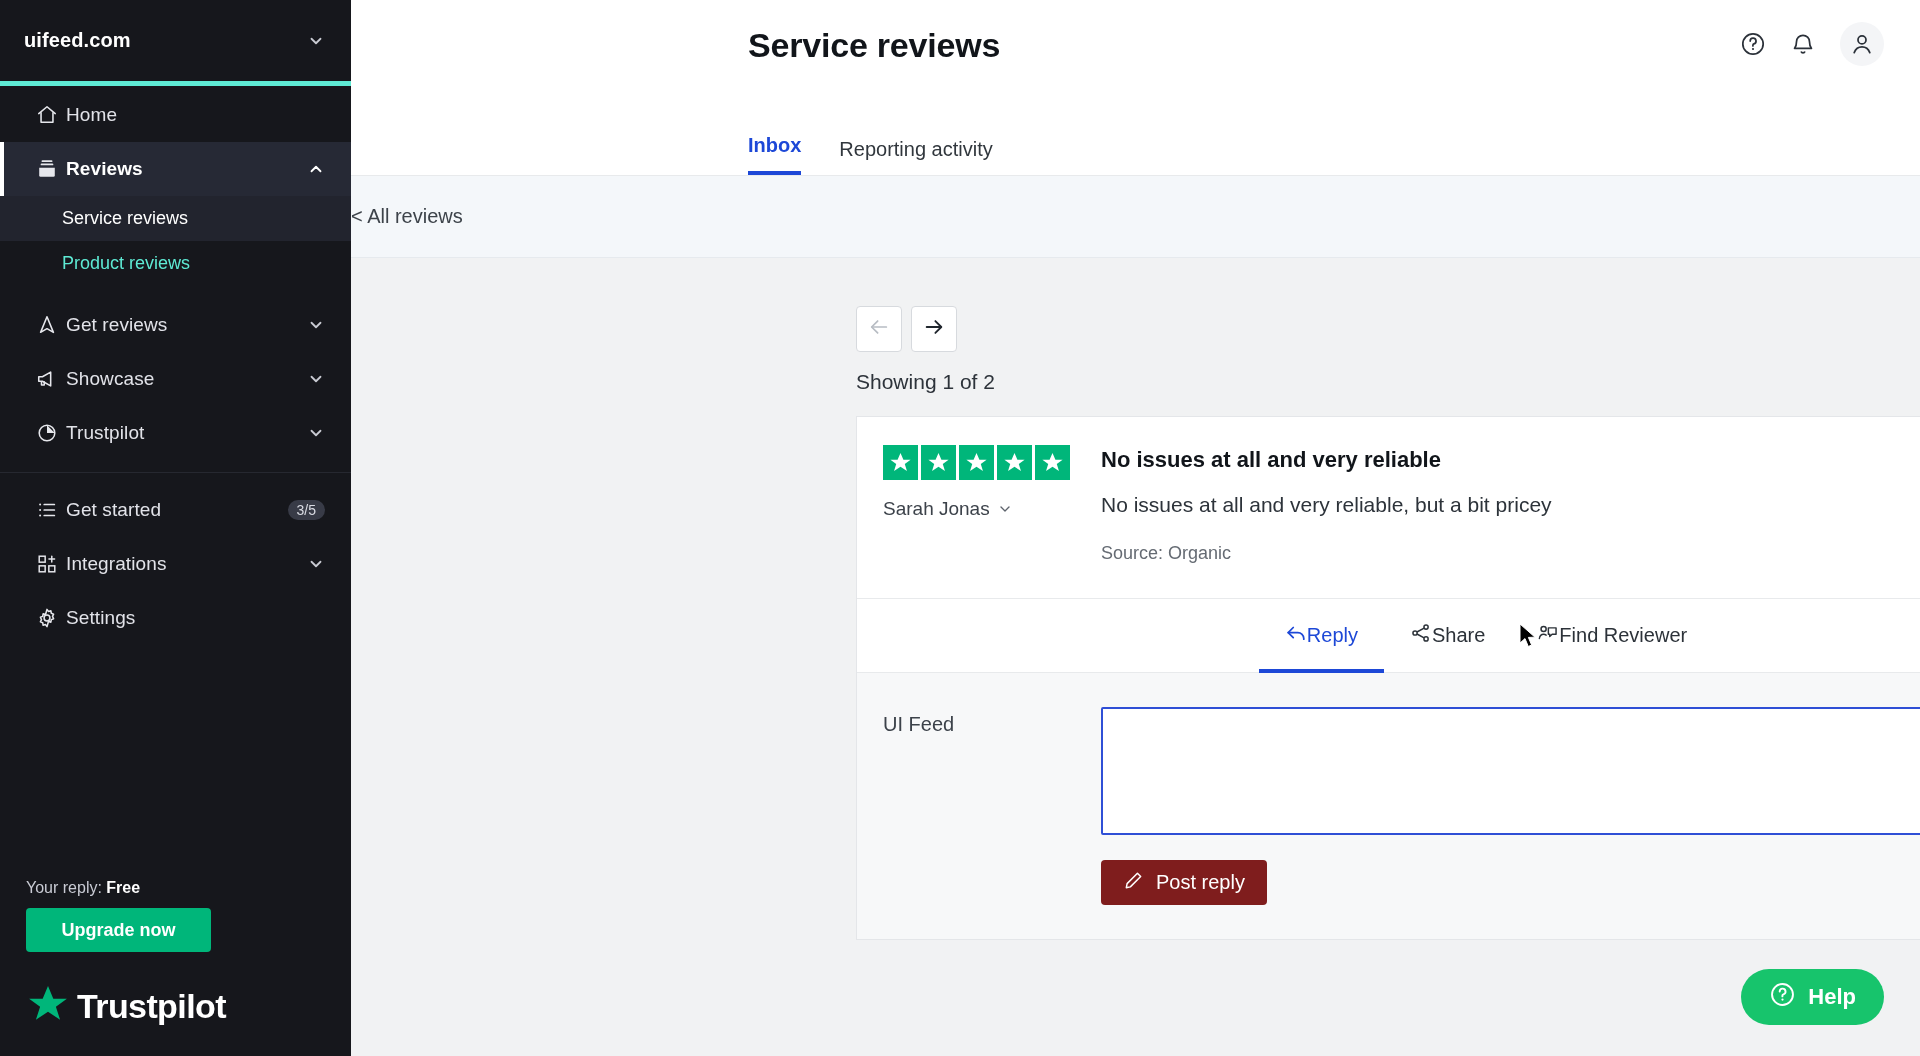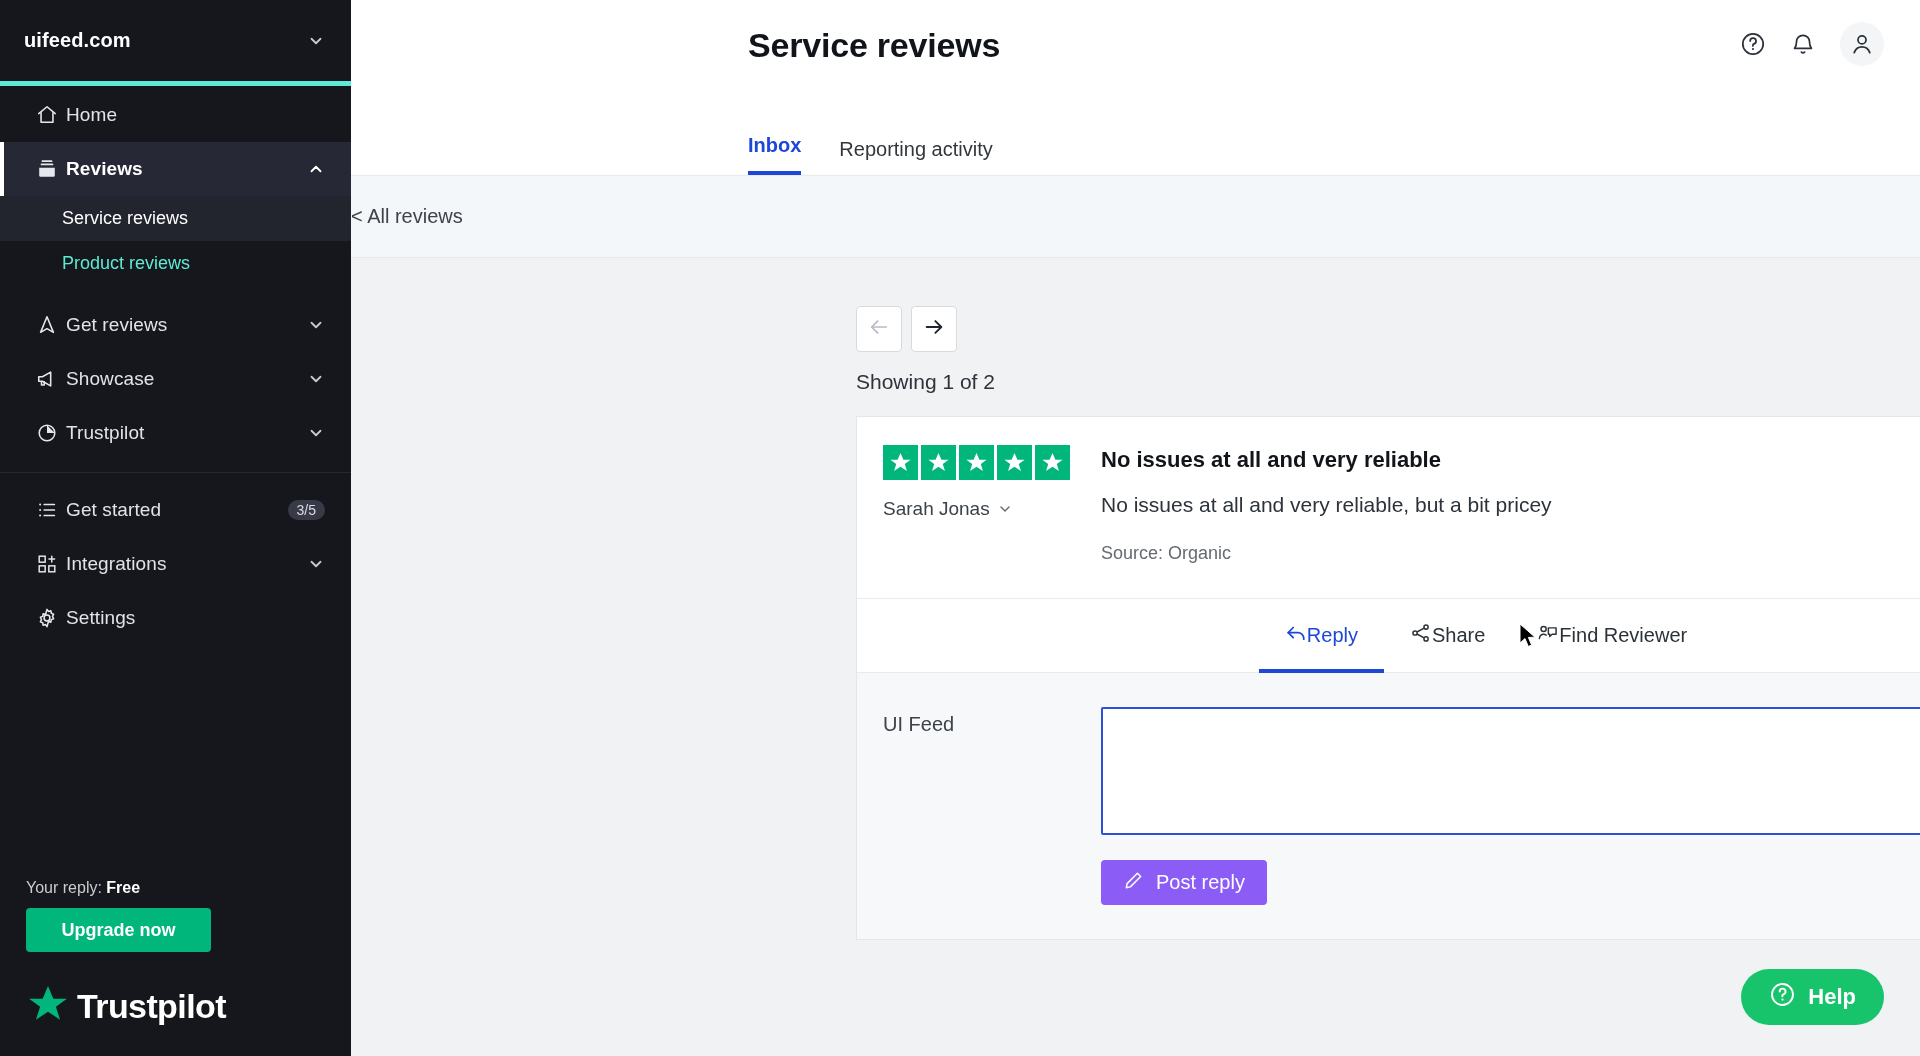--- a/index.html
+++ b/index.html
@@ -132,21 +132,21 @@
   .reply-label { width: 218px; flex:0 0 218px; font-size: 20px; color:#3c424a; padding-top: 6px; }
   .reply-right { flex:1 1 auto; }
   .reply-box {
     width: 100%; height: 128px; background:#ffffff;
     border: 2px solid #2f4fd6; border-radius: 2px;
     font-family:"Liberation Sans", sans-serif; font-size: 18px; color:#11151a;
     padding: 12px; resize:none; outline:none;
   }
   .post-btn {
     margin-top: 21px; display:inline-flex; align-items:center; gap: 12px;
-    background:#8b5cf6; color:#ffffff; border:none; border-radius:4px;
+    background:#7f1d1d; color:#ffffff; border:none; border-radius:4px;
     height: 45px; padding: 0 22px; font-size: 20px; cursor: default;
     font-family:"Liberation Sans", sans-serif;
   }
 
   .help-pill {
     position:absolute; right: 36px; bottom: 31px;
     display:flex; align-items:center; gap: 12px;
     background:#17c46c; color:#ffffff; border:none;
     border-radius: 30px; height: 56px; padding: 0 28px;
     font-size: 22px; font-weight:bold; cursor:pointer;

